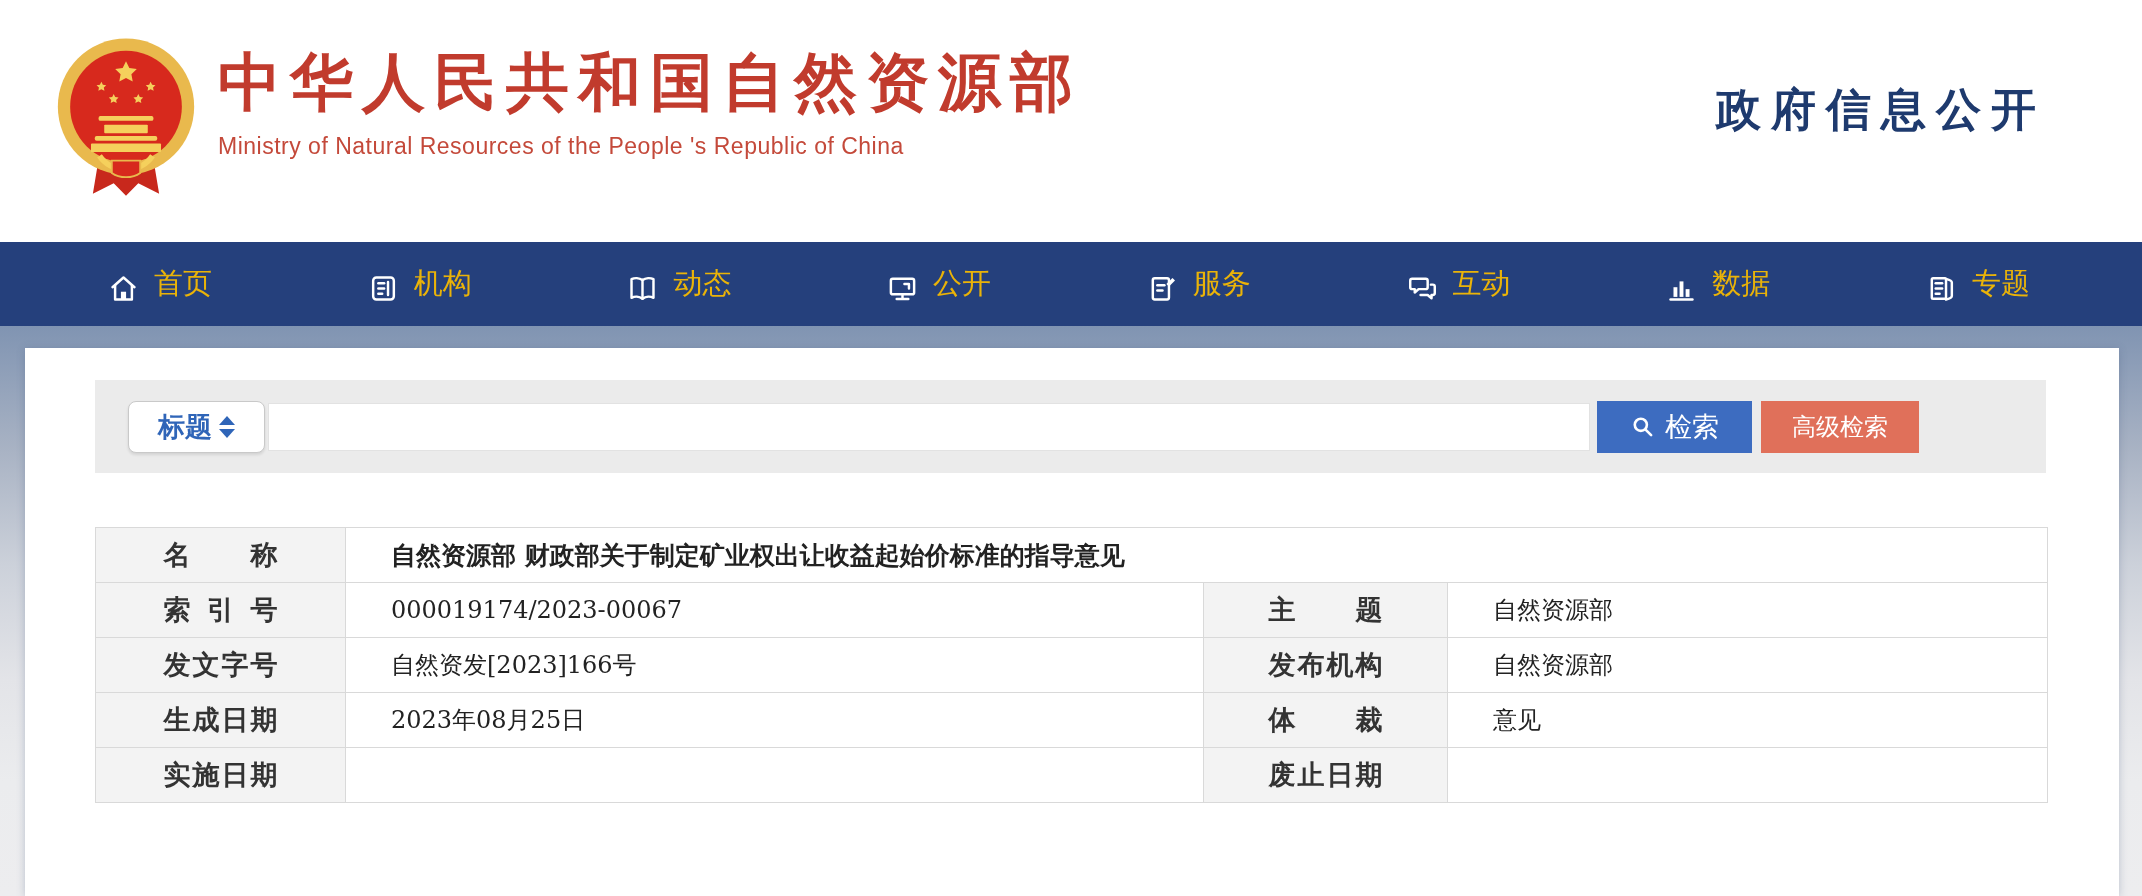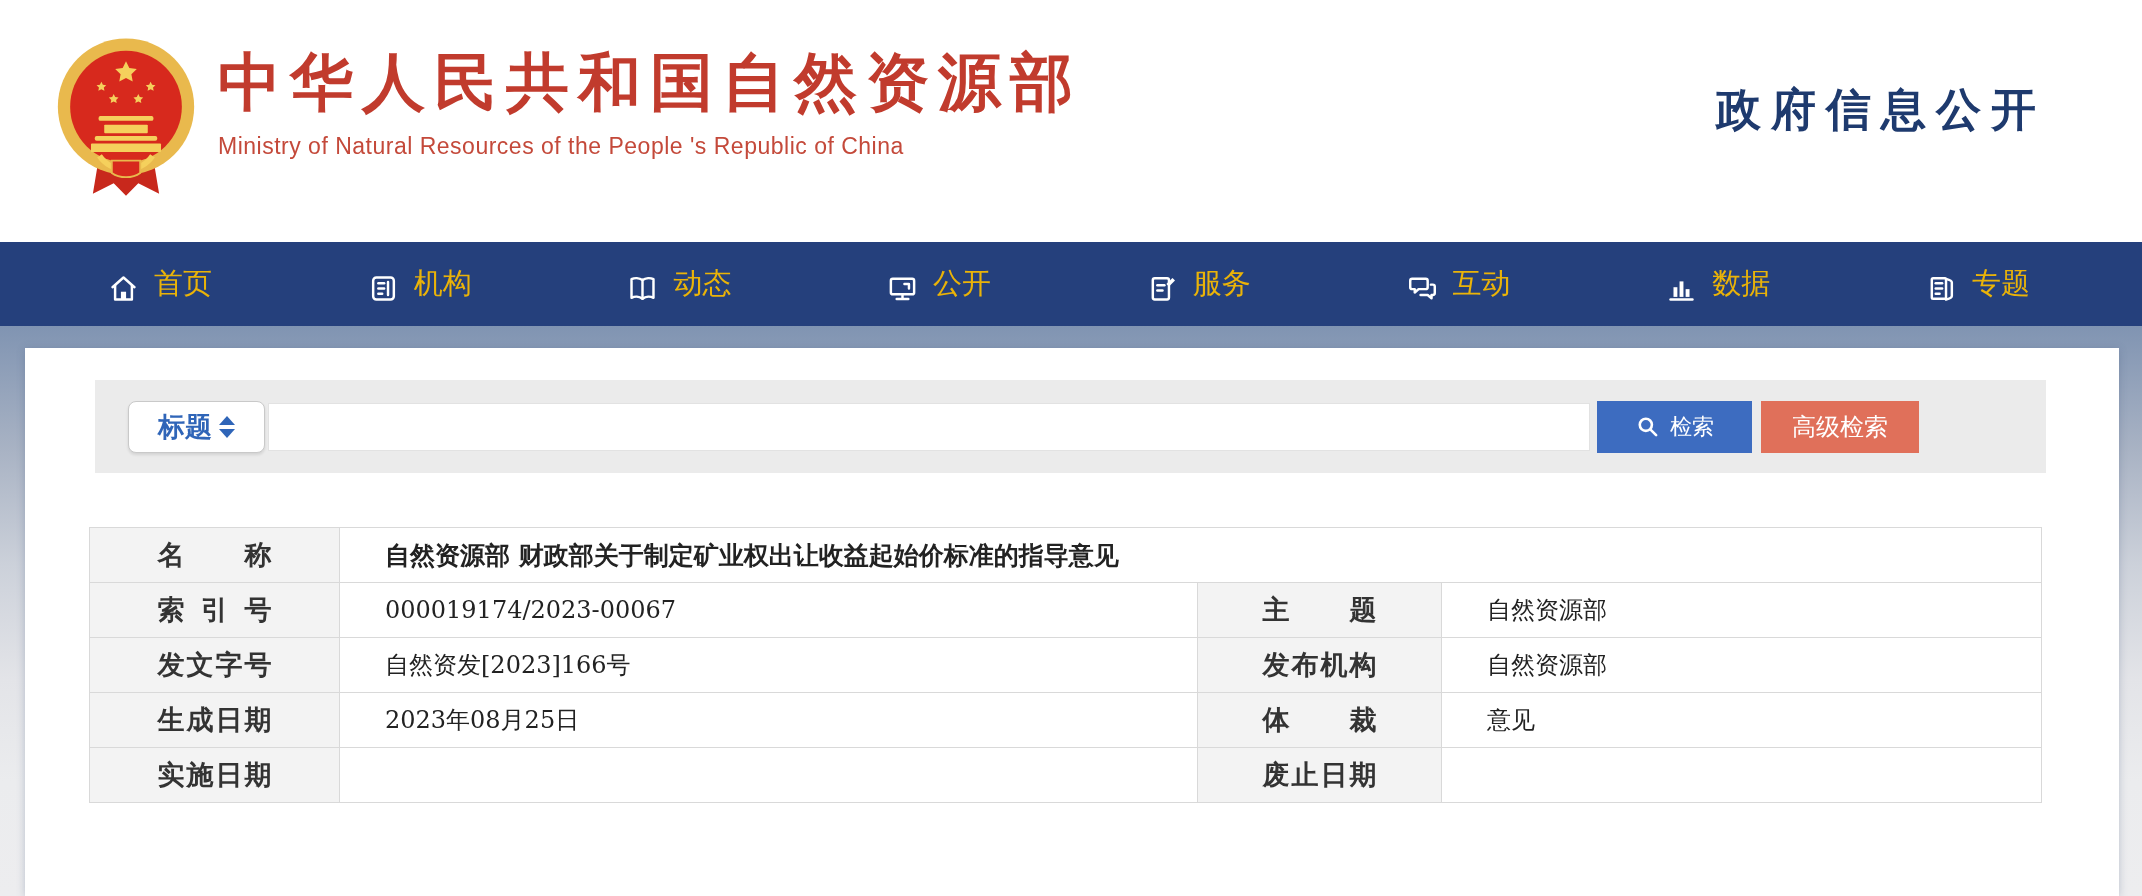--- a/index.html
+++ b/index.html
@@ -37,29 +37,29 @@
     border-radius:8px; display:flex; align-items:center; justify-content:center; gap:7px;
     box-shadow:0 2px 3px rgba(0,0,0,.10); cursor:pointer; }
   .field-select .txt { color:var(--select-text-blue,#2f65b8); font-size:27px; font-weight:bold; }
   .spinner { display:flex; flex-direction:column; gap:4px; }
   .spinner i { display:block; width:0; height:0; border-left:8px solid transparent; border-right:8px solid transparent; }
   .spinner .up { border-bottom:9px solid var(--select-text-blue,#2f65b8); }
   .spinner .dn { border-top:9px solid var(--select-text-blue,#2f65b8); }
   .search-input { margin-left:3px; width:1322px; height:48px; background:#fff; border:1px solid #e2e2e2;
     font-size:24px; padding:0 16px; outline:none; }
   .btn-search { margin-left:7px; width:155px; height:52px; background:var(--search-btn-blue,#3d6cc0); color:#fff;
-    font-size:22px; border:none; display:flex; align-items:center; justify-content:center; gap:9px; cursor:pointer;
+    font-size:27px; border:none; display:flex; align-items:center; justify-content:center; gap:9px; cursor:pointer;
     font-family:inherit; }
   .btn-search svg { width:26px; height:26px; display:block; }
   .btn-adv { margin-left:9px; width:158px; height:52px; background:var(--advanced-btn-salmon,#e0705a); color:#fff;
     font-size:24px; border:none; display:flex; align-items:center; justify-content:center; cursor:pointer;
     font-family:inherit; }
 
   
-  .detail-table { position:absolute; left:64px; top:179px; width:1952px; border-collapse:collapse; table-layout:fixed; }
+  .detail-table { position:absolute; left:70px; top:179px; width:1952px; border-collapse:collapse; table-layout:fixed; }
   .detail-table td { border:1px solid #d9d9d9; height:55px; font-family:"DejaVu Serif","Liberation Serif",serif; }
   .detail-table td.lbl { background:#f3f3f3; text-align:center; font-weight:bold; font-size:27px; color:#333; }
   .lbl-in { display:inline-block; width:114px; text-align:justify; text-align-last:justify; }
   .detail-table td.val { font-size:24px; color:#222; padding-left:45px; background:#fff; }
   .detail-table tr.row-title td.val { font-weight:bold; font-size:25px; }
 </style>
 </head>
 <body>
 
 <div class="site-header">

